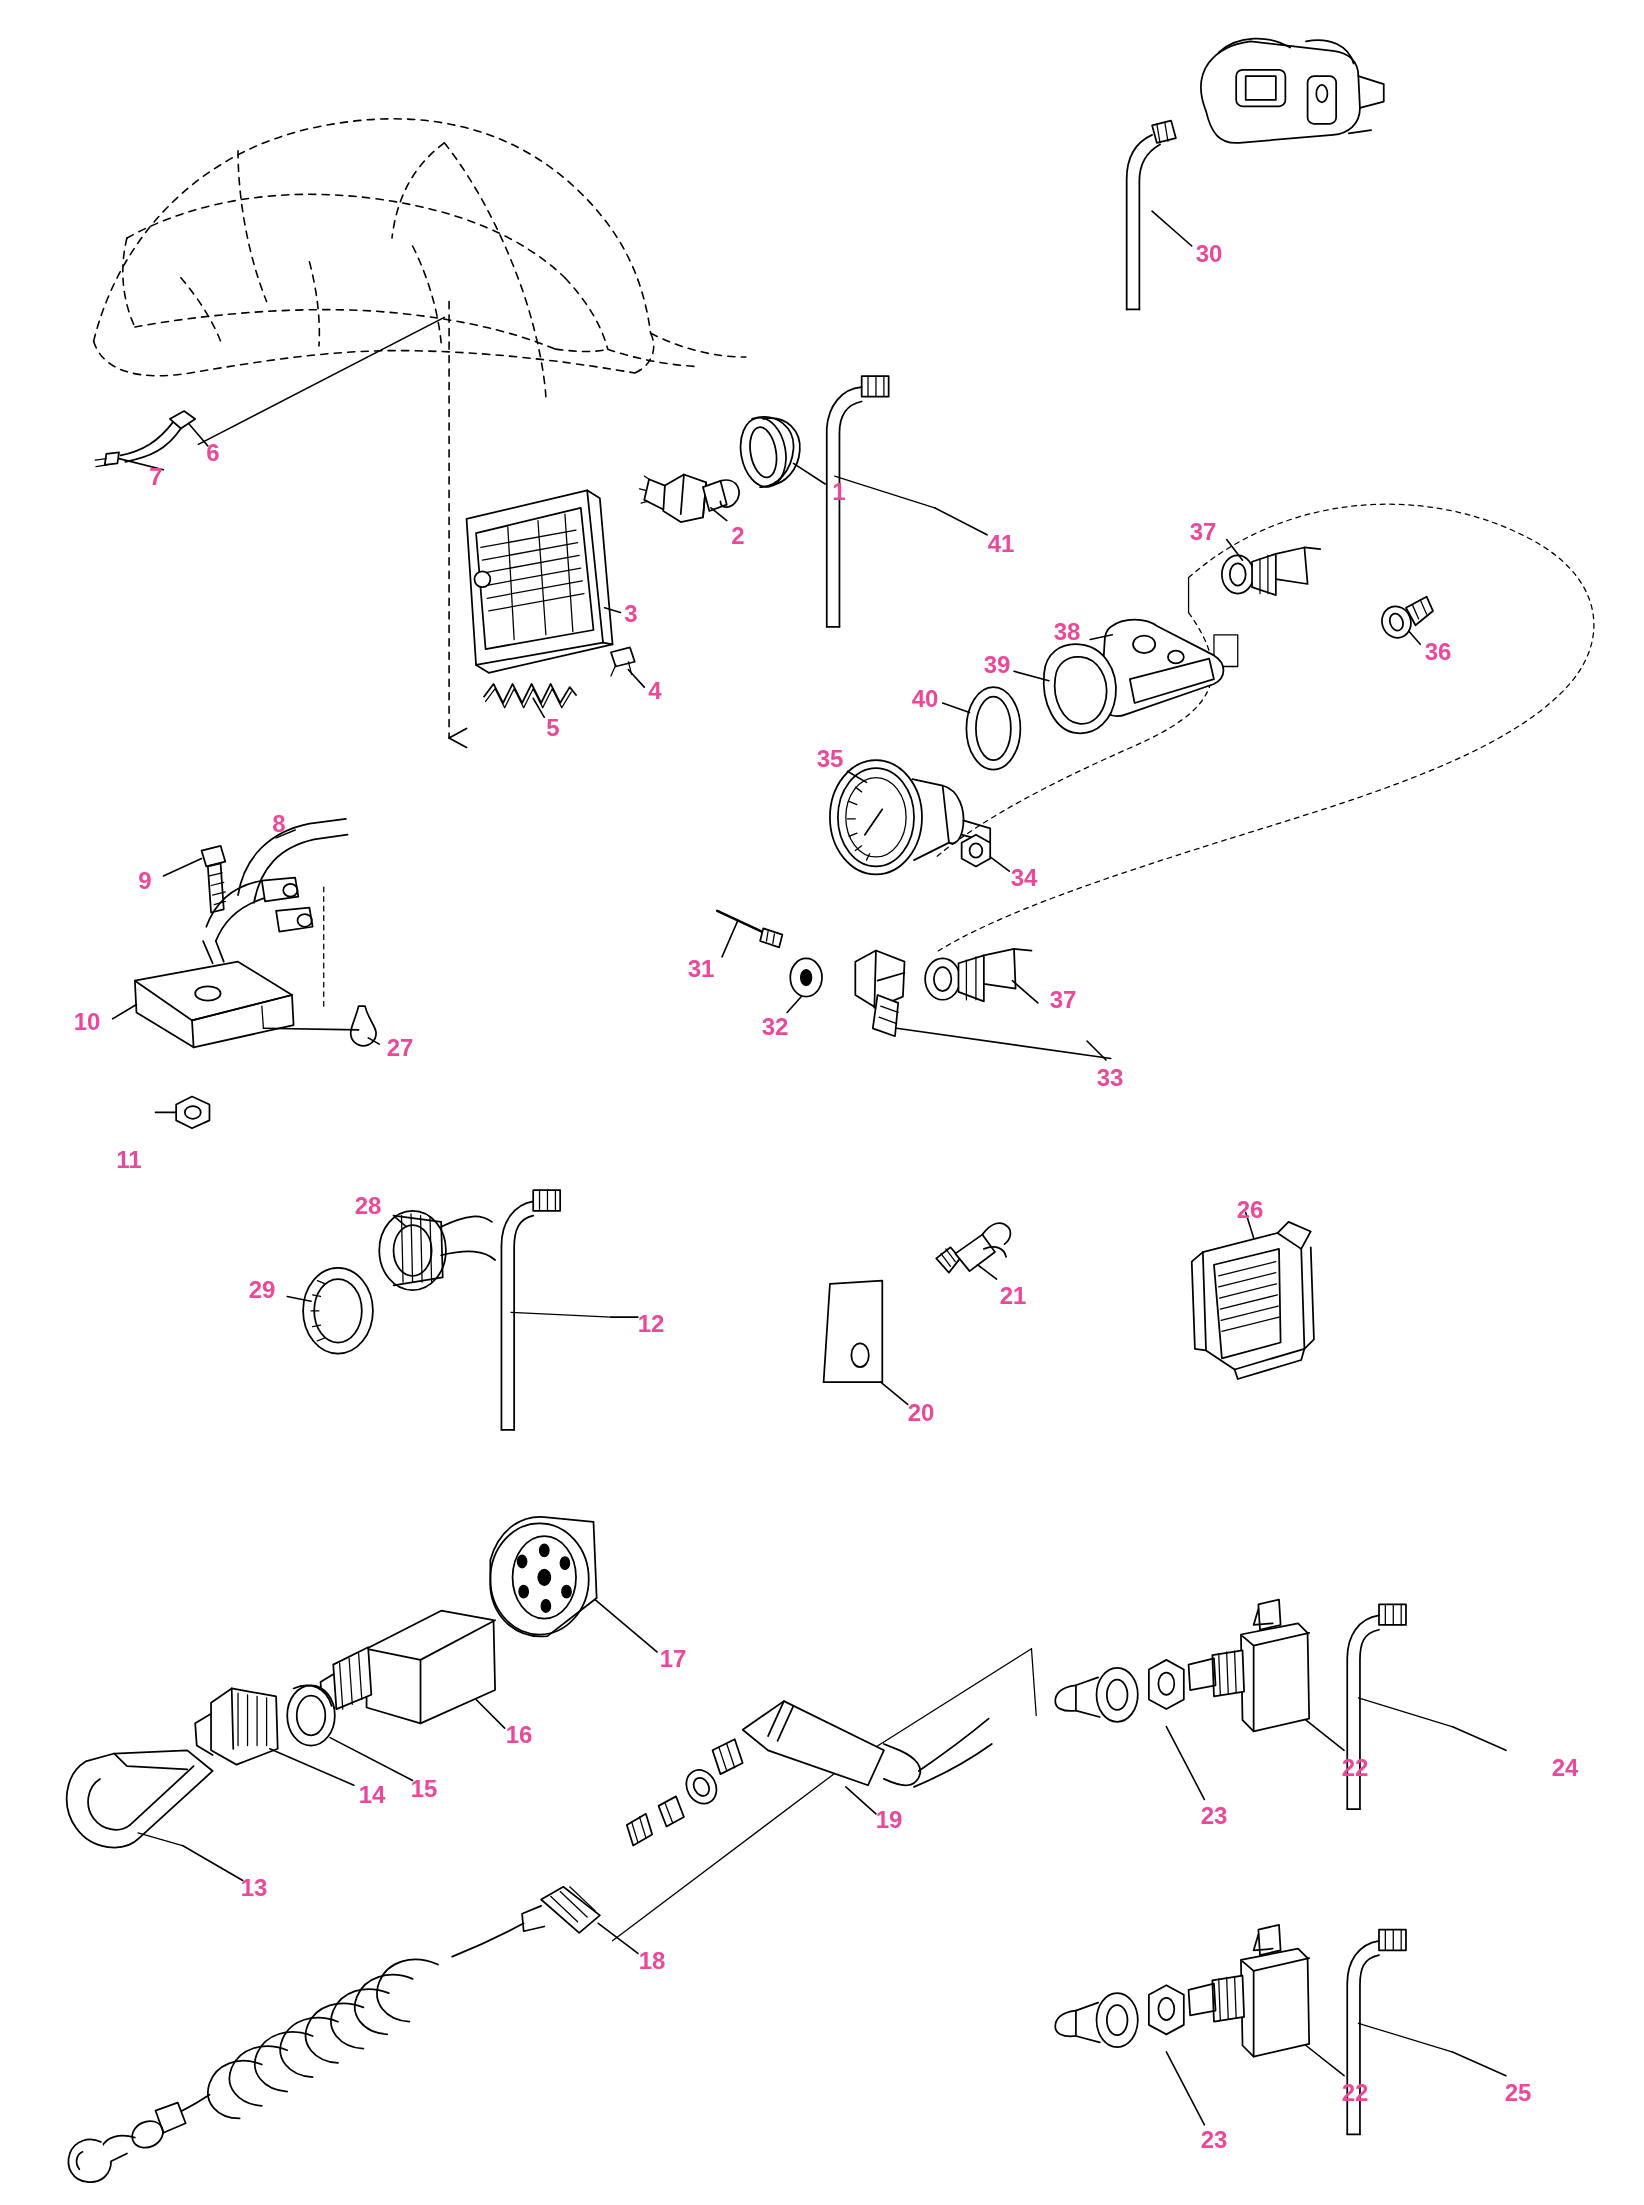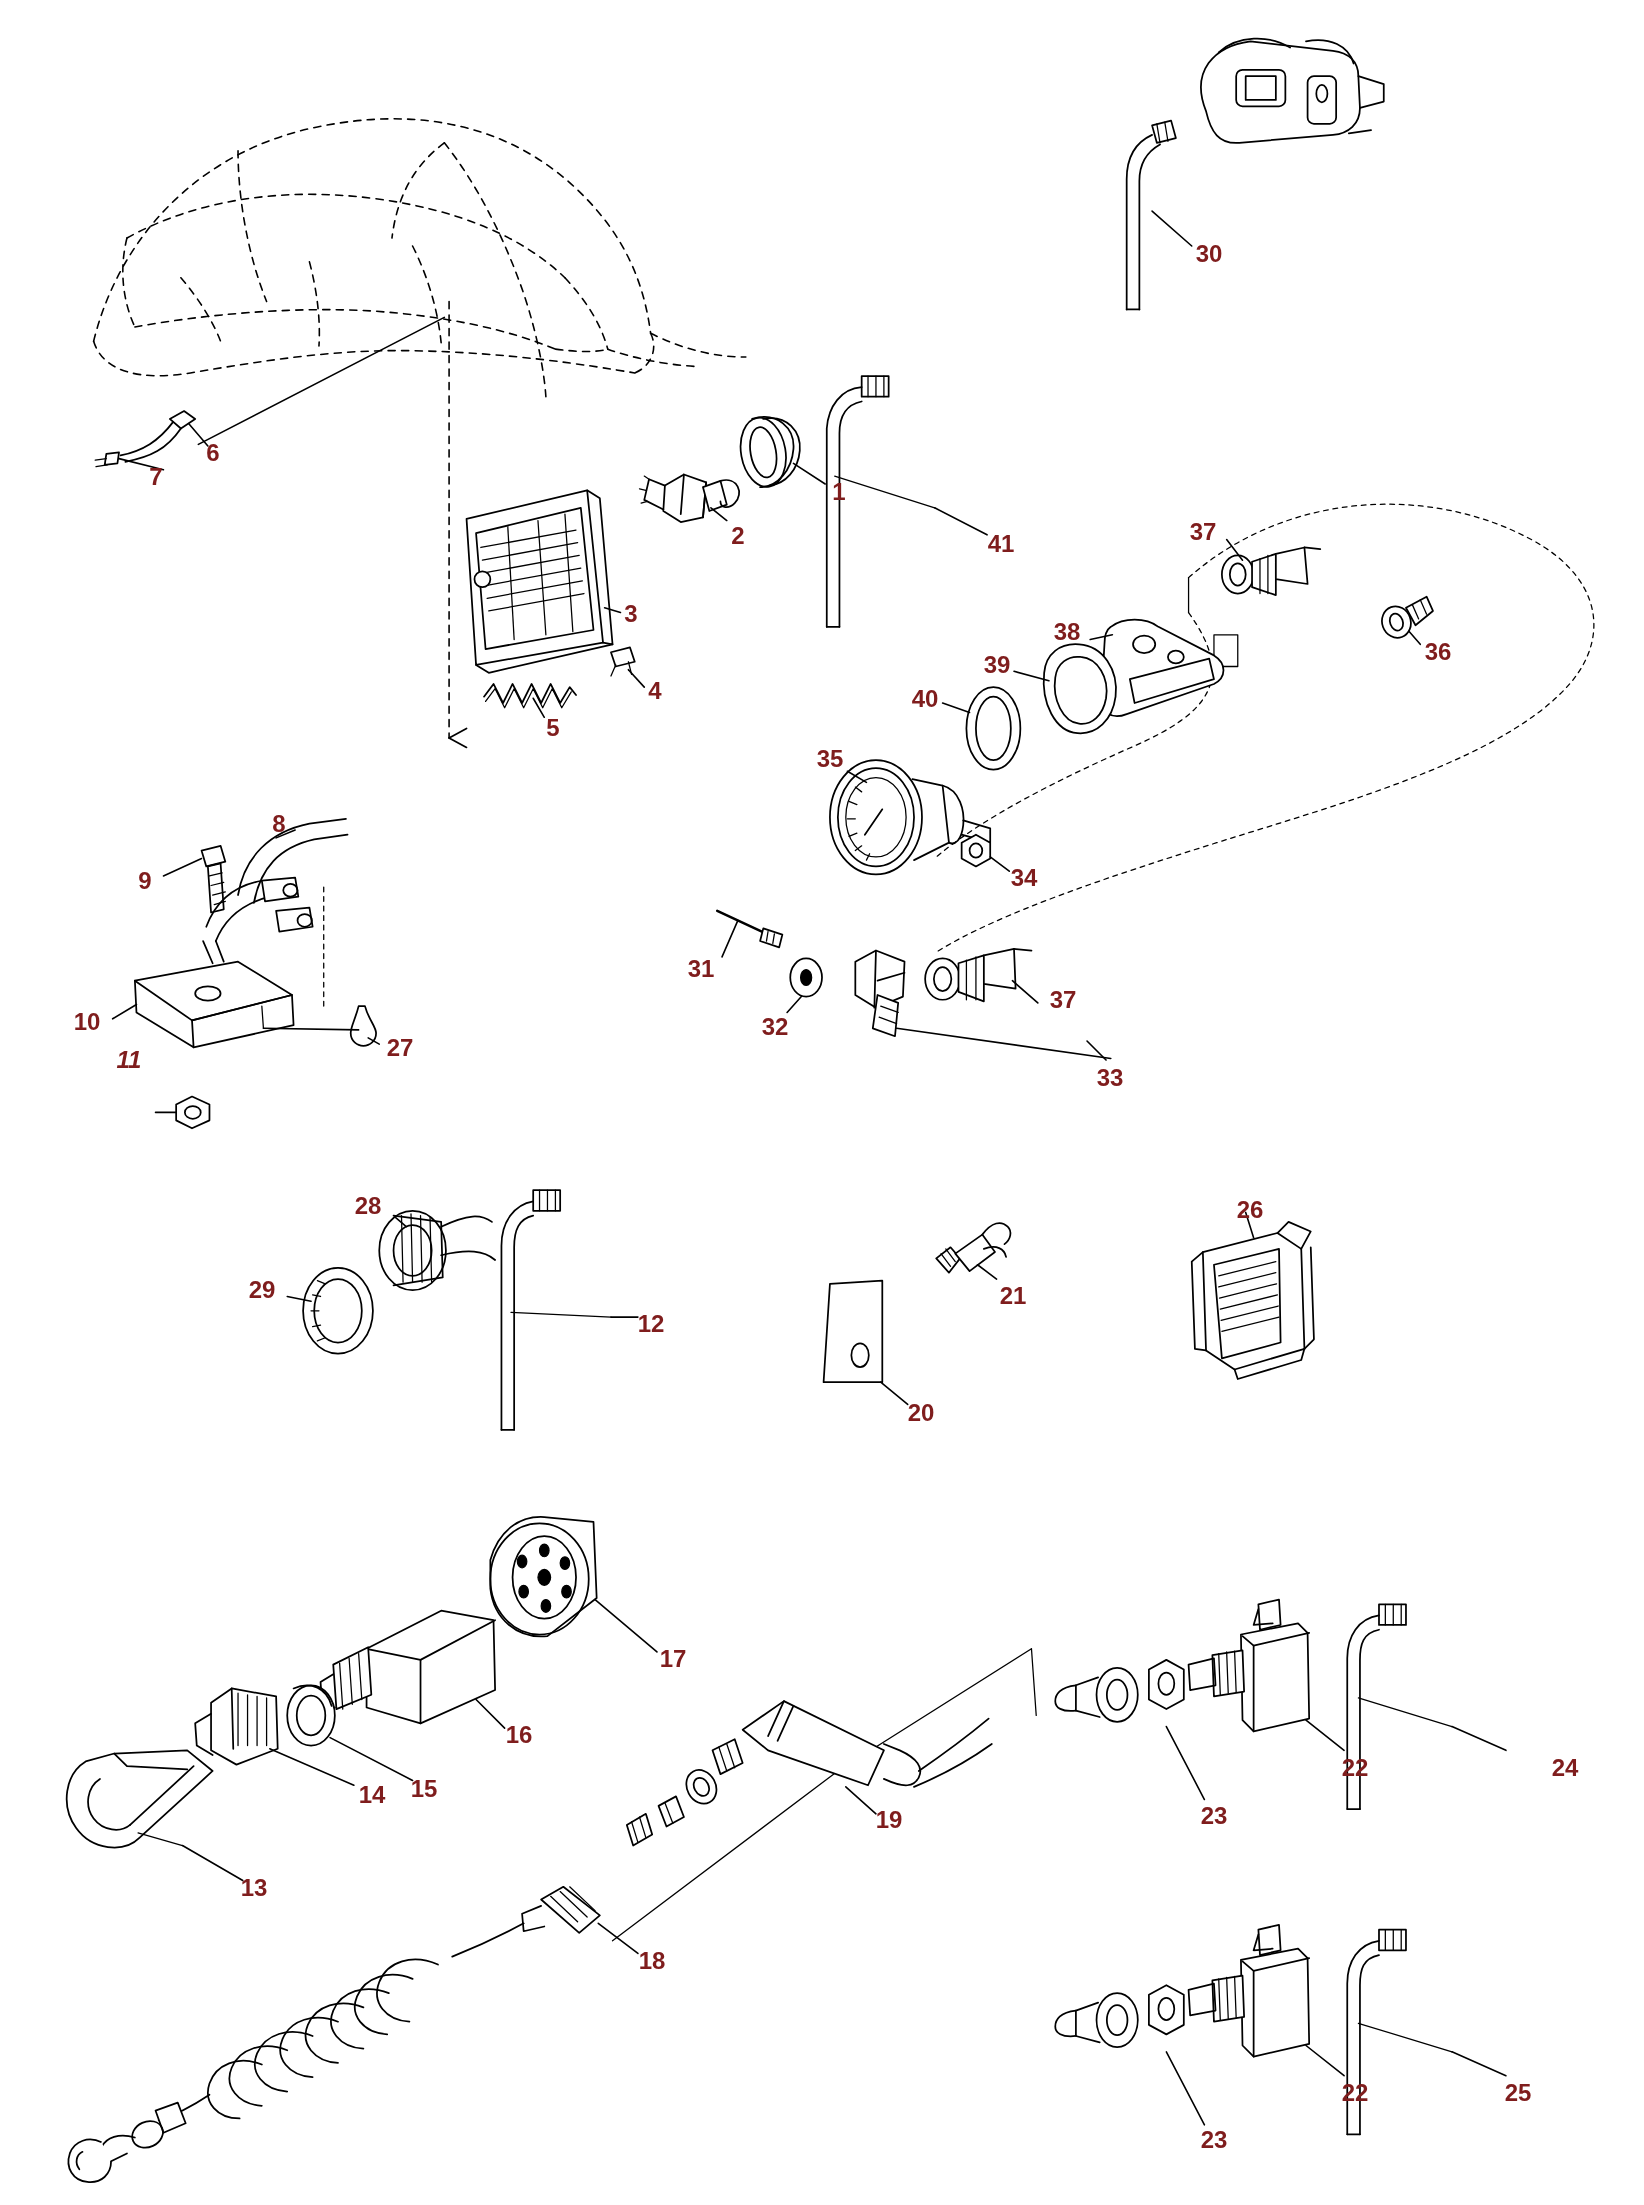--- a/index.html
+++ b/index.html
@@ -22,21 +22,21 @@
     left: 0;
     top: 0;
     width: 1644px;
     height: 2205px;
   }
   .callout {
     position: absolute;
     font-family: "Liberation Sans", sans-serif;
     font-size: 24px;
     font-weight: bold;
-    color: #7f1d1d;
+    color: #ec4899;
     line-height: 1;
     white-space: nowrap;
     transform: translate(-50%, -50%);
   }
   svg .ln {
     fill: none;
     stroke: #000000;
     stroke-width: 2.2;
     stroke-linecap: round;
     stroke-linejoin: round;
@@ -548,21 +548,21 @@
   <div class="callout" style="left:839px; top:492px;">1</div>
   <div class="callout" style="left:738px;  top:536px;">2</div>
   <div class="callout" style="left:631px;  top:614px;">3</div>
   <div class="callout" style="left:655px;  top:691px;">4</div>
   <div class="callout" style="left:553px;  top:728px;">5</div>
   <div class="callout" style="left:213px;  top:453px;">6</div>
   <div class="callout" style="left:156px;  top:477px;">7</div>
   <div class="callout" style="left:279px;  top:824px;">8</div>
   <div class="callout" style="left:145px;  top:881px;">9</div>
   <div class="callout" style="left:87px;  top:1022px;">10</div>
-  <div class="callout" style="left:129px;  top:1060px;font-style:italic;">11</div>
+  <div class="callout" style="left:129px;  top:1160px;">11</div>
   <div class="callout" style="left:651px;  top:1324px;">12</div>
   <div class="callout" style="left:254px;  top:1888px;">13</div>
   <div class="callout" style="left:372px;  top:1795px;">14</div>
   <div class="callout" style="left:424px;  top:1789px;">15</div>
   <div class="callout" style="left:519px;  top:1735px;">16</div>
   <div class="callout" style="left:673px;  top:1659px;">17</div>
   <div class="callout" style="left:652px;  top:1961px;">18</div>
   <div class="callout" style="left:889px; top:1820px;text-align:right;">19</div>
   <div class="callout" style="left:921px; top:1413px;">20</div>
   <div class="callout" style="left:1013px; top:1296px;">21</div>

